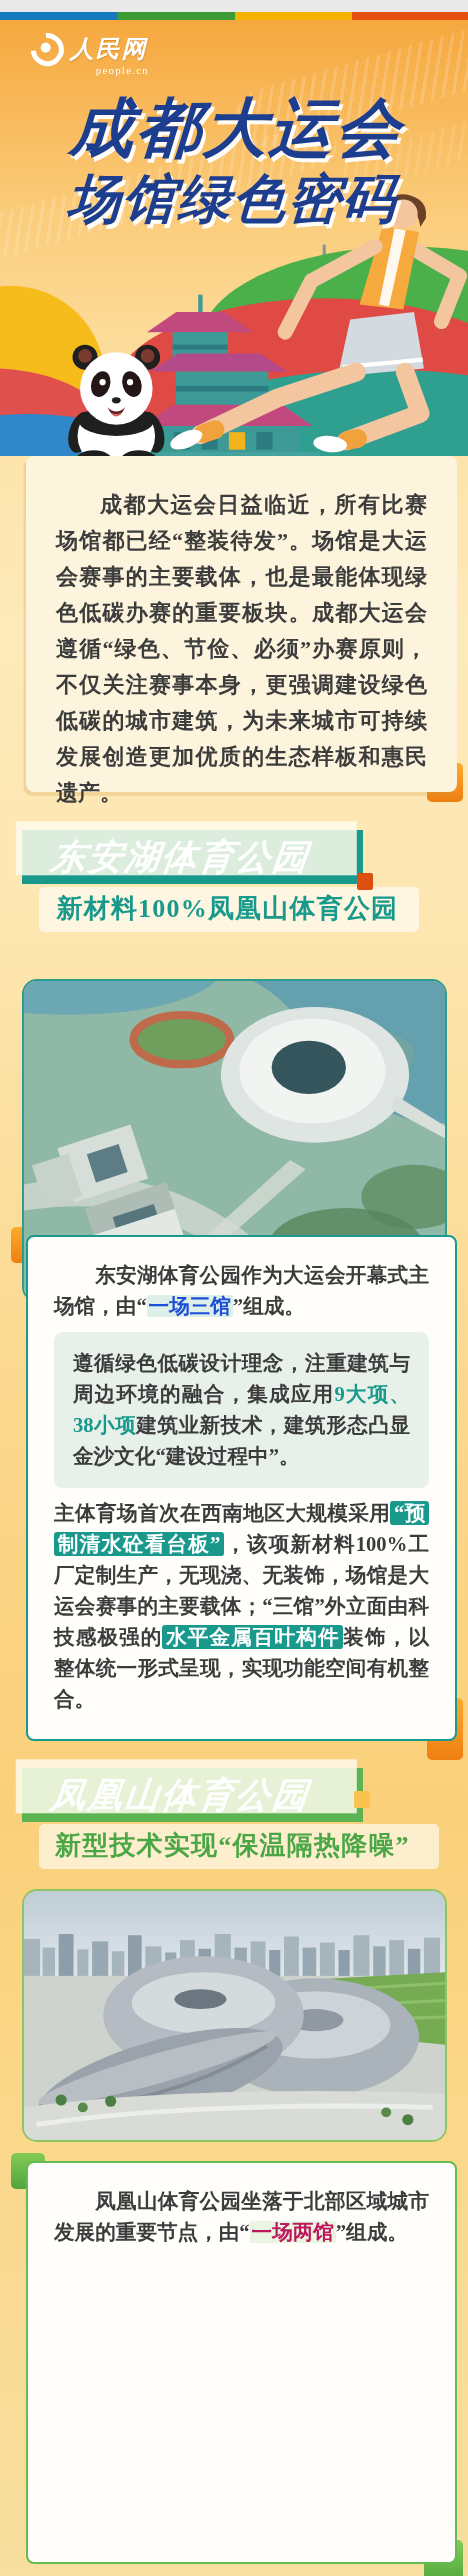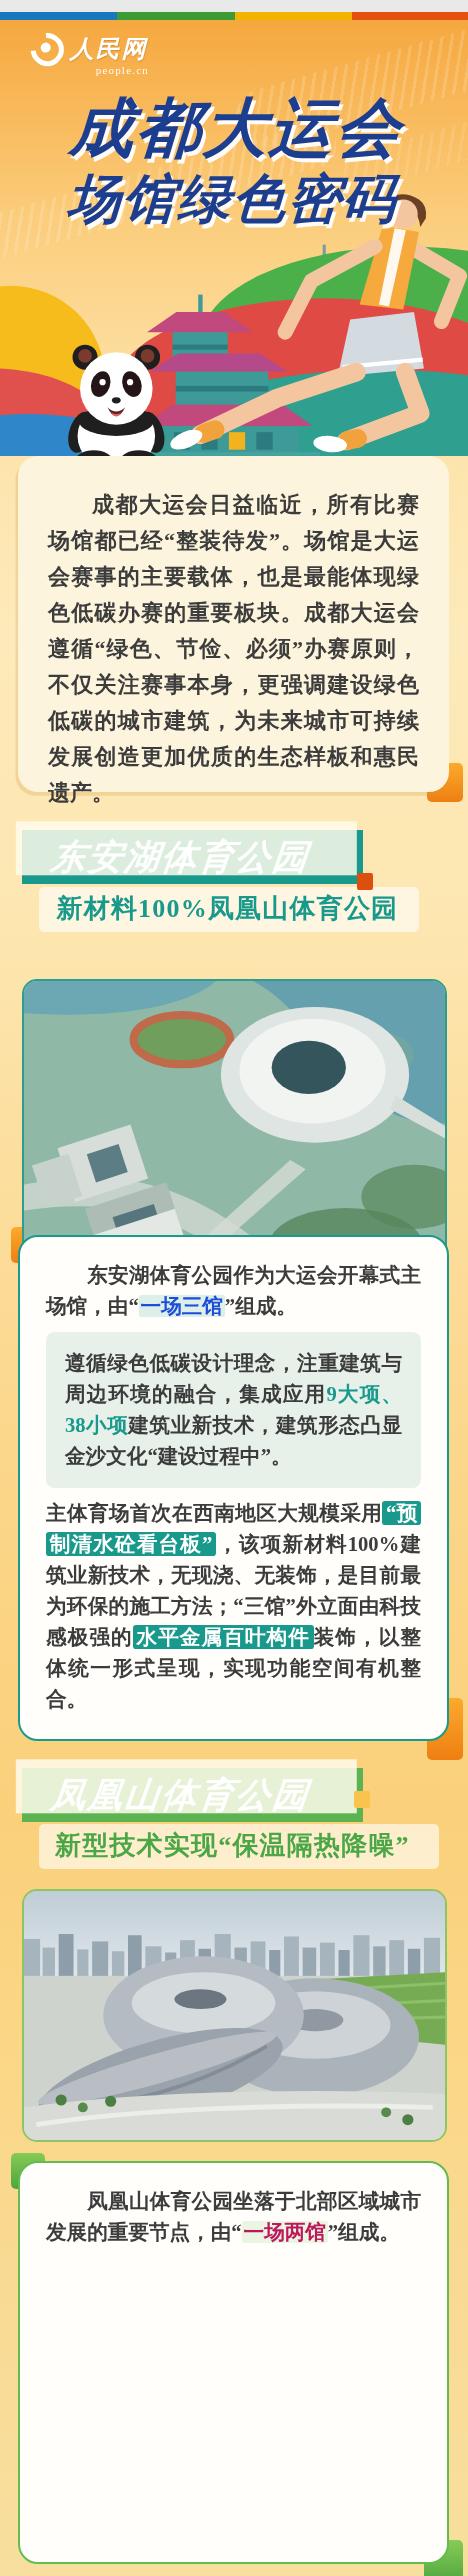--- a/index.html
+++ b/index.html
@@ -39,21 +39,21 @@
   
   .title { position:absolute; top:79px; left:0; width:469px; text-align:center; z-index:4;
     color:#1d3e8e; font-weight:bold; font-style:italic; transform:skewX(-3deg); }
   .title-l1 { font-size:64px; letter-spacing:2.5px; line-height:1.18;
     text-shadow:3.1px 3.7px 0 rgba(255,255,255,.95); }
   .title-l2 { font-size:53px; letter-spacing:1.9px; line-height:1.1; margin-top:3.7px;
     text-shadow:3.1px 3.7px 0 rgba(255,255,255,.95); }
   
   .illo { position:absolute; left:0; top:175px; width:469px; height:269px; z-index:2; }
   
-  .card { position:absolute; left:18px; width:431px; border-radius:20px; z-index:3; }
+  .card { position:absolute; left:26px; width:431px; border-radius:8px; z-index:3; }
   .card-intro { top:444px; height:336px; background:#fdf4dd; padding:31px 30px 17.5px 30px;
     box-shadow:-2.5px 3.7px 0 rgba(210,150,60,.25); }
   .card-bordered { background:#fffefa; border:2.5px solid; padding:22.5px 26px 19px 26px; }
   .card-s1 { top:1223px; height:506px; border-color:#1a9a8e; }
   .card-s2 { top:2149px; height:403px; border-color:#63bb52; }
   .body-text { font-size:22px; line-height:36px; color:#3c3c3c; font-weight:600; text-align:justify; }
   .body-text-sm { font-size:20.6px; line-height:31px; color:#3c3c3c; font-weight:600; text-align:justify; }
   .indent { text-indent:2em; }
   .note { border-radius:8.7px; padding:16.2px 19px; margin:10px 0; }
   .note-teal  { background:#e7f1ea; }
@@ -243,21 +243,21 @@
       <ellipse cx="240" cy="470" rx="110" ry="45" fill="#4e7f52" opacity="0.5"></ellipse>
     </svg>
   </div>
 
   <div class="sq sq-orange sq-b"></div>
   <div class="card card-bordered card-s1">
     <p class="body-text-sm indent"><span>东安湖体育公园作为大运会开幕式主场馆，由“</span><span class="hl-teal">一场三馆</span><span>”组成。</span></p>
     <div class="note note-teal">
       <p class="body-text-sm"><span>遵循绿色低碳设计理念，注重建筑与周边环境的融合，集成应用</span><span class="hl-teal2">9大项、38小项</span><span>建筑业新技术，建筑形态凸显金沙文化“建设过程中”。</span></p>
     </div>
-    <p class="body-text-sm"><span>主体育场首次在西南地区大规模采用</span><span class="chip-teal">“预制清水砼看台板”</span><span>，该项新材料100%建筑业新技术，无现浇、无装饰，是目前最为环保的施工方法；“三馆”外立面由科技感极强的</span><span class="chip-teal">水平金属百叶构件</span><span>装饰，以整体统一形式呈现，实现功能空间有机整合。</span></p>
+    <p class="body-text-sm"><span>主体育场首次在西南地区大规模采用</span><span class="chip-teal">“预制清水砼看台板”</span><span>，该项新材料100%工厂定制生产，无现浇、无装饰，场馆是大运会赛事的主要载体；“三馆”外立面由科技感极强的</span><span class="chip-teal">水平金属百叶构件</span><span>装饰，以整体统一形式呈现，实现功能空间有机整合。</span></p>
   </div>
   <div class="sq sq-orange sq-c"></div>
 
   <div class="banner banner-green">
     <span class="banner-label">凤凰山体育公园</span>
   </div>
   <div class="sq sq-yellow sq-e"></div>
   <div class="subtitle subtitle-2">新型技术实现“保温隔热降噪”</div>
 
   <div class="photo photo-2">

